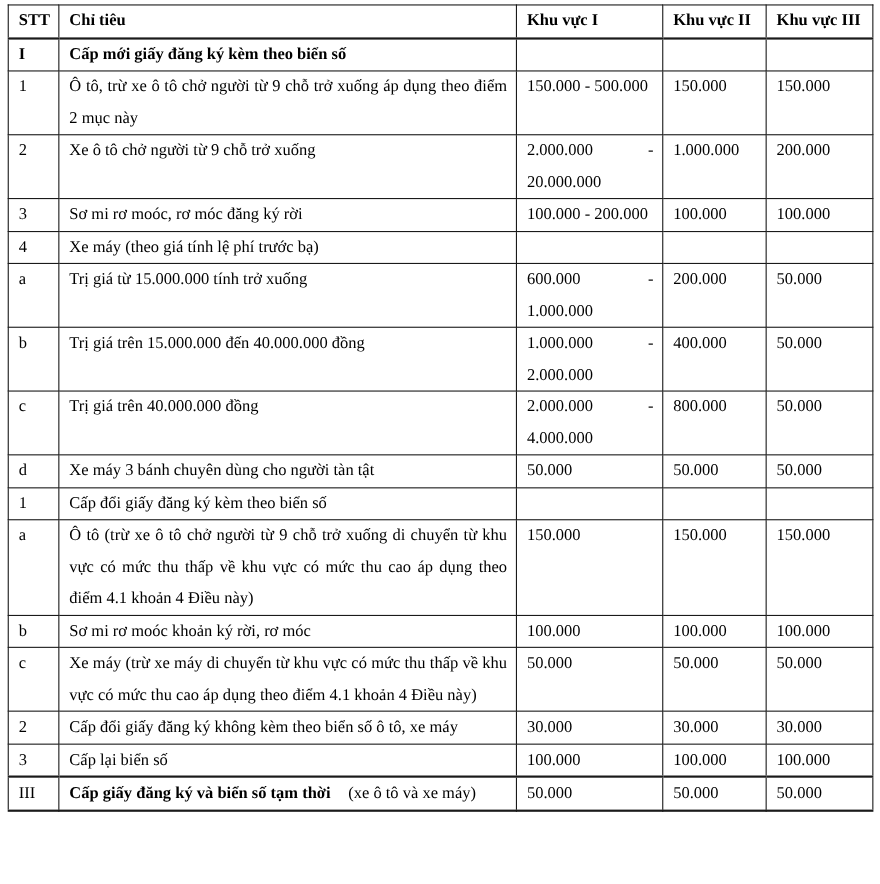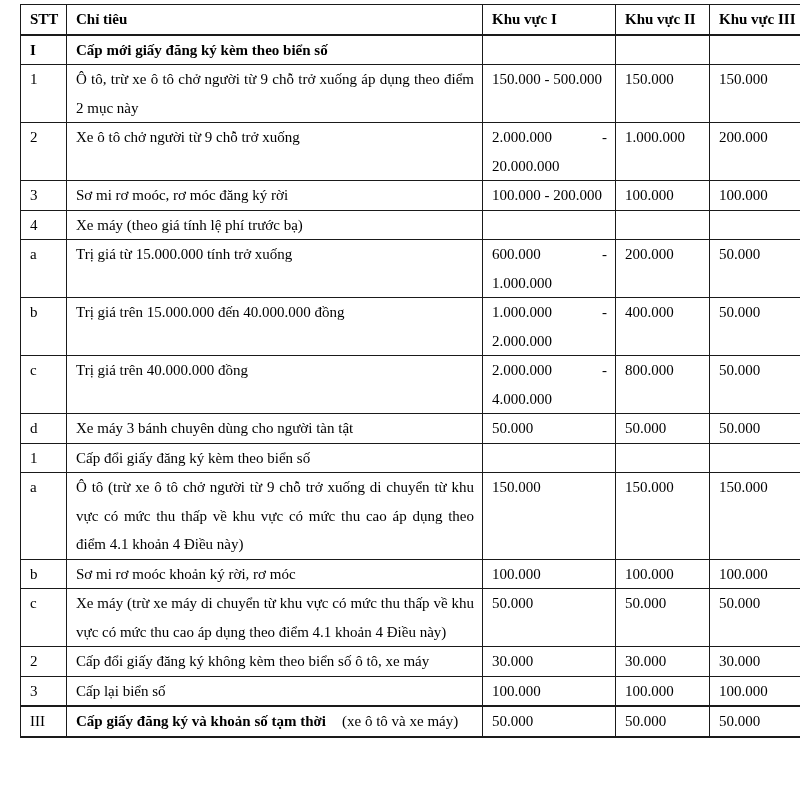--- a/index.html
+++ b/index.html
@@ -6,21 +6,21 @@
     margin: 0;
     padding: 0;
     background: #ffffff;
     color: #000000;
     font-family: "Liberation Serif", "DejaVu Serif", serif;
   }
   .page {
     width: 800px;
     height: 804px;
     box-sizing: border-box;
-    padding: 4px 20px;
+    padding: 4px 7px;
     background: #ffffff;
     overflow: hidden;
   }
   table.fee-table {
     border-collapse: collapse;
     table-layout: fixed;
     width: 786px;
     border: 1px solid #1a1a1a;
     border-bottom: 2px solid #1a1a1a;
   }
@@ -211,21 +211,21 @@
       <tr class="thick-bottom">
         <td class="stt">3</td>
         <td class="label">Cấp lại biển số</td>
         <td class="money">100.000</td>
         <td class="money">100.000</td>
         <td class="money">100.000</td>
       </tr>
 
       <tr>
         <td class="stt bold">III</td>
-        <td class="label"><span class="bold">Cấp giấy đăng ký và khoản số tạm thời</span><span class="note">(xe ô tô và xe máy)</span></td>
+        <td class="label"><span class="bold">Cấp giấy đăng ký và biển số tạm thời</span><span class="note">(xe ô tô và xe máy)</span></td>
         <td class="money">50.000</td>
         <td class="money">50.000</td>
         <td class="money">50.000</td>
       </tr>
 
     </tbody>
   </table>
 </div>
 
 </body></html>

